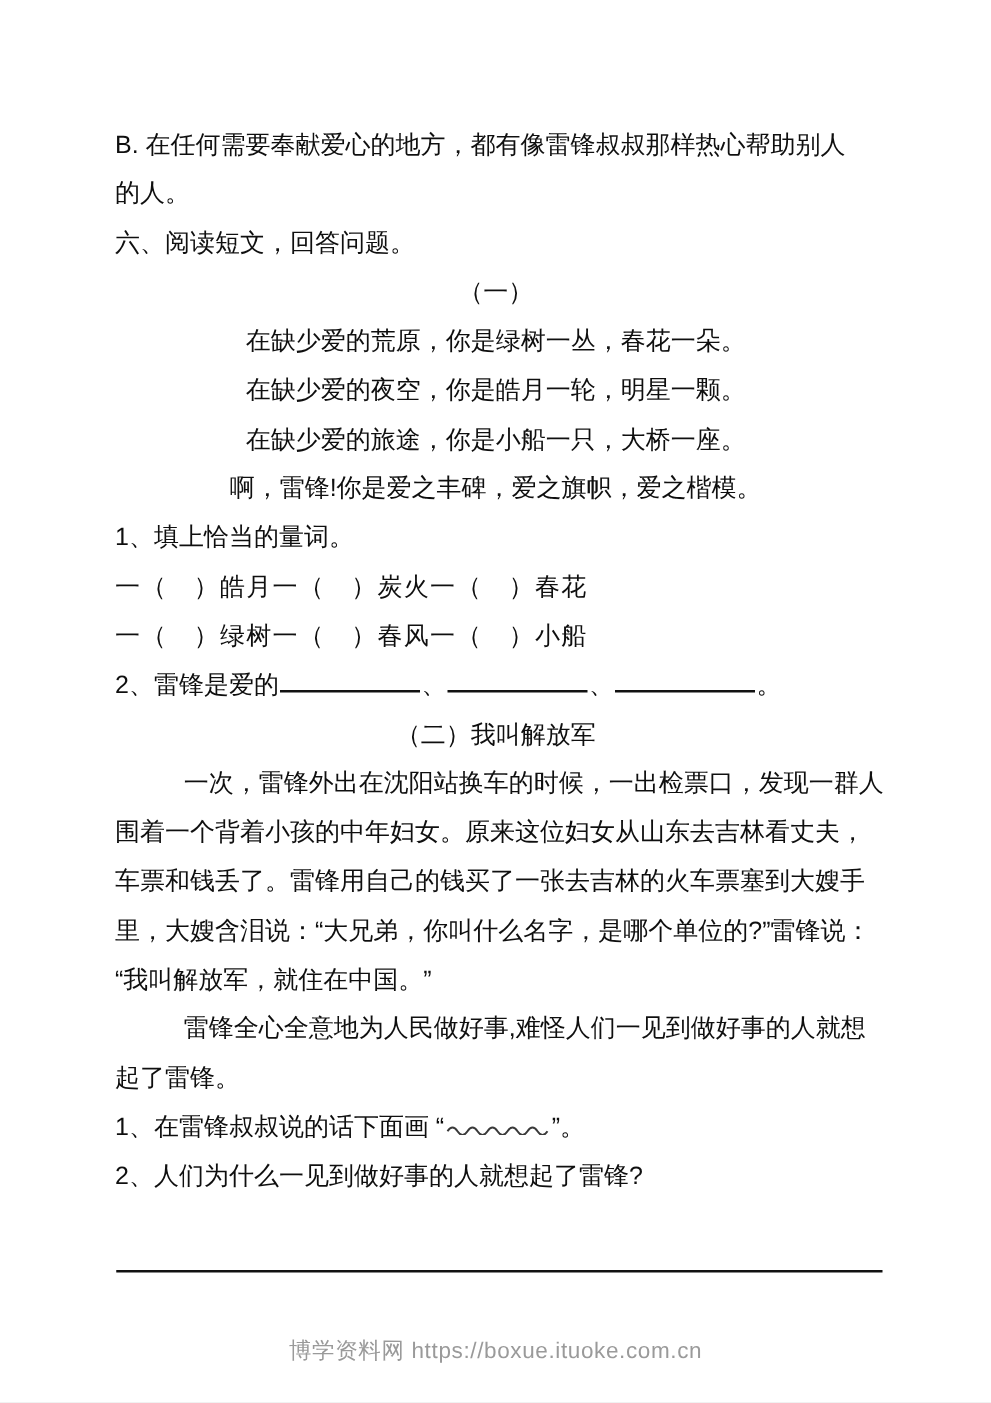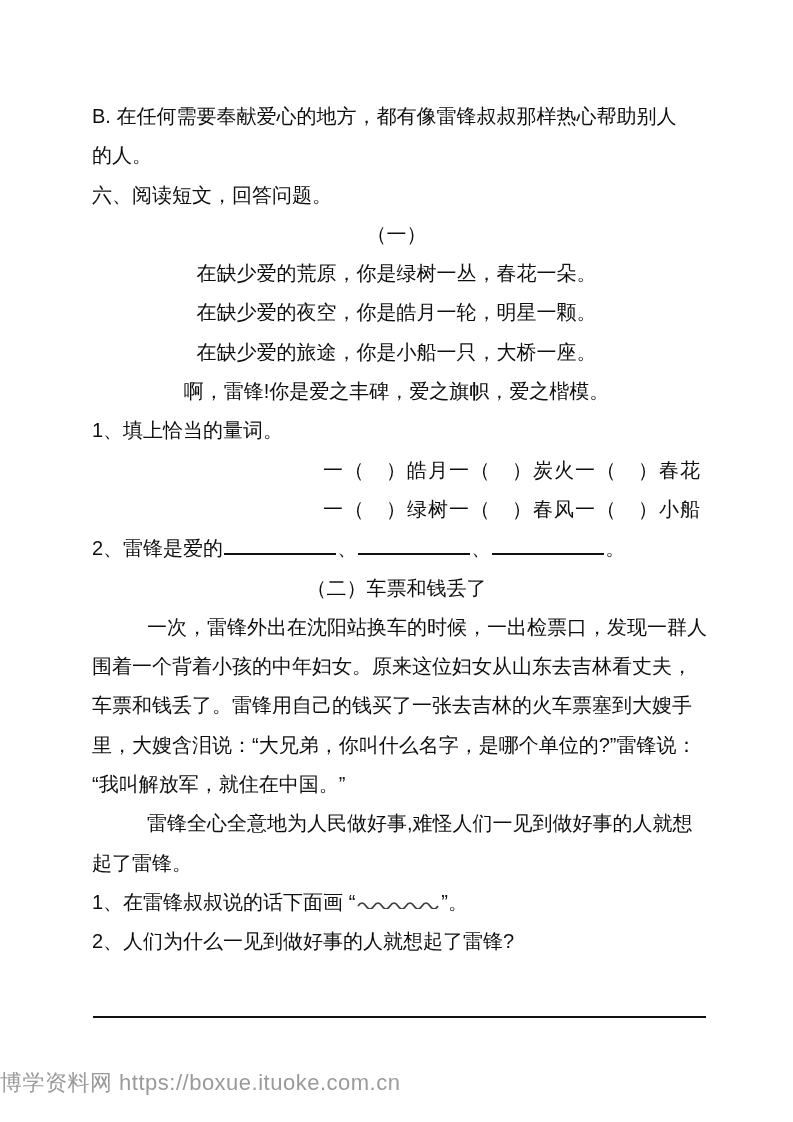--- a/index.html
+++ b/index.html
@@ -24,21 +24,21 @@
     height: 39.3px;
     line-height: 39.3px;
     font-size: 20px;
     font-weight: 400;
     white-space: nowrap;
   }
   .center { text-align: center; }
   .indent { text-indent: 55px; }
   .qrow {
     display: flex;
-    justify-content: flex-end;
+    justify-content: flex-start;
   }
   .qrow span { white-space: pre; letter-spacing: 1px; }
   .blank {
     display: inline-block;
     width: 112px;
     height: 1em;
     border-bottom: 2px solid #111;
     vertical-align: baseline;
     margin: 0 1px;
   }
@@ -53,22 +53,22 @@
     left: 93px;
     right: 87px;
     top: 1016px;
     border-top: 2.5px solid #111;
   }
   .footer-text {
     position: absolute;
     left: 0;
     right: 0;
     top: 1068px;
-    text-align: left;
-    font-size: 22px;
+    text-align: center;
+    font-size: 18px;
     font-weight: 400;
     color: #9a9a9a;
     letter-spacing: 0.5px;
   }
 </style>
 </head>
 <body>
 
 <div class="page">
   <div class="doc">
@@ -95,21 +95,21 @@
     <div class="line qrow">
       <span>一（　）绿树</span>
       <span>一（　）春风</span>
       <span>一（　）小船</span>
     </div>
 
     <div class="line">
       <span>2、雷锋是爱的</span><span class="blank"></span><span>、</span><span class="blank"></span><span>、</span><span class="blank"></span><span>。</span>
     </div>
 
-    <div class="line center">（二）车票和钱丢了</div>
+    <div class="line center">（二）我叫解放军</div>
 
     <div class="line indent">一次，雷锋外出在沈阳站换车的时候，一出检票口，发现一群人</div>
     <div class="line">围着一个背着小孩的中年妇女。原来这位妇女从山东去吉林看丈夫，</div>
     <div class="line">车票和钱丢了。雷锋用自己的钱买了一张去吉林的火车票塞到大嫂手</div>
     <div class="line">里，大嫂含泪说：“大兄弟，你叫什么名字，是哪个单位的?”雷锋说：</div>
     <div class="line">“我叫解放军，就住在中国。”</div>
 
     <div class="line indent">雷锋全心全意地为人民做好事,难怪人们一见到做好事的人就想</div>
     <div class="line">起了雷锋。</div>
 

